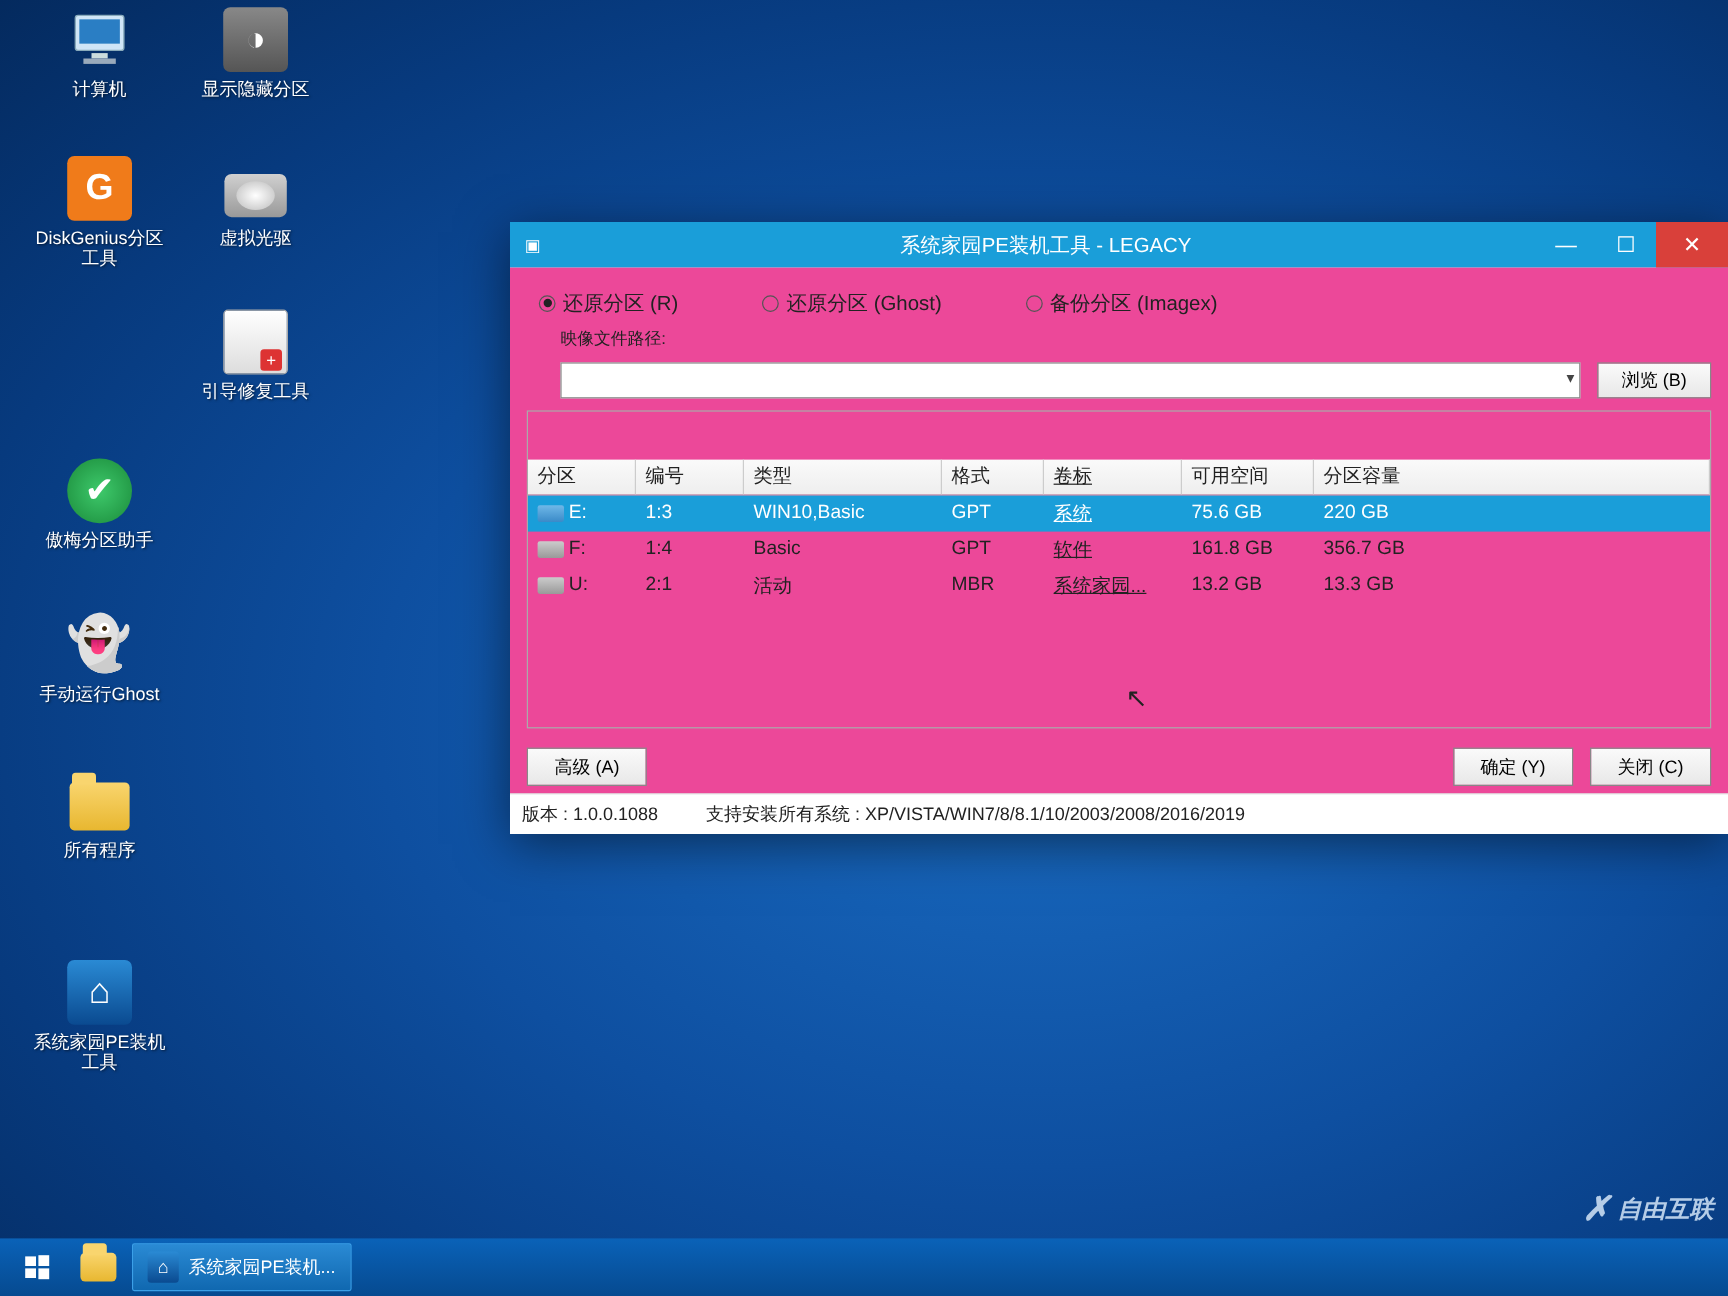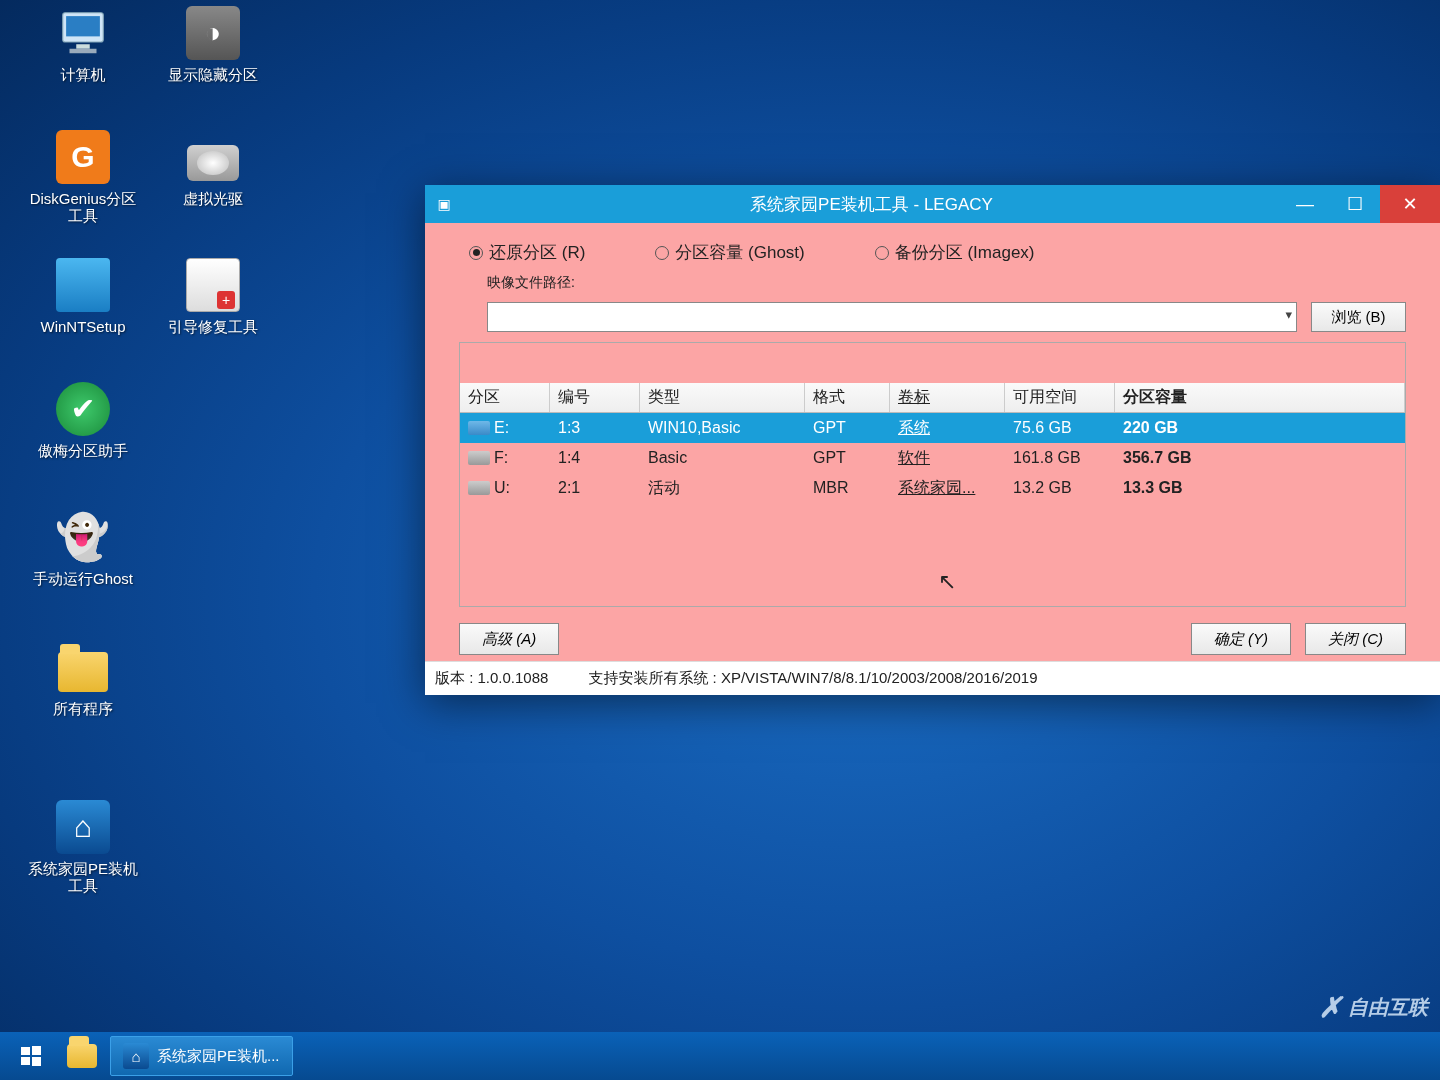--- a/index.html
+++ b/index.html
@@ -39,21 +39,21 @@
 
   
   .window { position:absolute; left:425px; top:185px; width:1015px; height:510px; background:#fff; box-shadow:0 8px 40px rgba(0,0,0,.5); display:flex; flex-direction:column; }
   .titlebar{height:38px;background:#1a9ed9;display:flex;align-items:center;color:#fff;font-size:17px;}
   .titlebar .ticon{width:38px;text-align:center;font-size:14px;}
   .titlebar .ttxt{flex:1;text-align:center;padding-right:0;}
   .winbtns{display:flex;height:100%;}
   .winbtn{width:50px;display:flex;align-items:center;justify-content:center;font-size:18px;color:#fff;}
   .winbtn.close{background:#d9403a;width:60px;}
 
-  .client{flex:1;padding:14px 34px 4px;background:#fca5a5;display:flex;flex-direction:column;gap:10px;position:relative;}
+  .client{flex:1;padding:14px 14px 4px;background:#ec4899;display:flex;flex-direction:column;gap:10px;position:relative;}
 
   .radios{display:flex;gap:70px;align-items:center;font-size:17px;color:#222;padding:4px 10px 0;}
   .radio{display:flex;align-items:center;gap:6px;cursor:pointer;}
   .rdot{width:14px;height:14px;border:1px solid #555;border-radius:50%;display:inline-flex;align-items:center;justify-content:center;}
   .rdot.on::after{content:"";width:7px;height:7px;background:#222;border-radius:50%;}
 
   .pathrow{display:flex;align-items:center;gap:14px;padding-left:28px;}
   .pathlbl{font-size:14px;color:#222;white-space:nowrap;}
   .combo{flex:1;height:30px;border:1px solid #888;background:#fff;position:relative;}
   .combo .arrow{position:absolute;right:4px;top:4px;font-size:13px;color:#444;}
@@ -61,24 +61,24 @@
 
   .grid{border:1px solid #aaa;flex:1;min-height:210px;overflow:hidden;}
   .gh{display:flex;background:linear-gradient(#fafafa,#eee);border-bottom:1px solid #bbb;height:30px;align-items:center;font-size:16px;color:#222;margin-top:40px;}
   .gc{padding:0 8px;border-right:1px solid #ccc;height:100%;display:flex;align-items:center;overflow:hidden;white-space:nowrap;}
   .gr{display:flex;height:30px;align-items:center;font-size:16px;color:#222;}
   .gr.sel{background:#1a9ed9;color:#fff;}
   .gr .gc{border-right:1px solid transparent;}
   .dicon{width:22px;height:14px;background:linear-gradient(#6fb8e8,#3a8ac8);border-radius:2px;display:inline-block;margin-right:4px;}
   .dicon.g{background:linear-gradient(#ccc,#999);}
   
-  .c0{width:90px;} .c1{width:90px;text-align:right;} .c2{width:165px;} .c3{width:85px;} .c4{width:115px;text-decoration:underline;} .c5{width:110px;} .c6{flex:1;font-weight:bold;}
+  .c0{width:90px;} .c1{width:90px;text-align:right;} .c2{width:165px;} .c3{width:85px;} .c4{width:115px;text-decoration:underline;} .c5{width:110px;} .c6{flex:1;}
 
   .btnrow{display:flex;align-items:center;padding:6px 0 2px;}
-  .btn{height:32px;padding:0 22px;border:1px solid #888;background:linear-gradient(#fafafa,#e8e8e8);font-size:15px;cursor:pointer;font-style:italic;}
+  .btn{height:32px;padding:0 22px;border:1px solid #888;background:linear-gradient(#fafafa,#e8e8e8);font-size:15px;cursor:pointer;}
   .spacer{flex:1;}
   .btnrow .btn + .btn{margin-left:14px;}
 
   .statusbar{height:34px;font-size:15px;color:#222;padding:0 10px;display:flex;align-items:center;gap:40px;border-top:1px solid #ddd;white-space:nowrap;overflow:hidden;}
 
   .cursor{position:absolute;left:938px;top:569px;font-size:22px;color:#222;pointer-events:none;}
 
   .watermark{position:absolute;right:12px;bottom:56px;color:#d4e6f8;font-size:20px;font-style:italic;font-weight:bold;opacity:.85;display:flex;align-items:center;gap:6px;}
   .watermark .x{font-size:28px;font-weight:900;}
 </style>
@@ -97,24 +97,20 @@
         </svg>
     </div>
     <div class="lbl">计算机</div>
   </div>
 
   <div class="di" style="left:28px;top:130px">
     <div class="ico ico-dg">G</div>
     <div class="lbl">DiskGenius分区工具</div>
   </div>
 
-  <div class="di" style="left:28px;top:258px">
-    <div class="ico ico-setup"></div>
-    <div class="lbl">WinNTSetup</div>
-  </div>
 
   <div class="di" style="left:28px;top:382px">
     <div class="ico ico-check">✔</div>
     <div class="lbl">傲梅分区助手</div>
   </div>
 
   <div class="di" style="left:28px;top:510px">
     <div class="ico ico-ghost">👻</div>
     <div class="lbl">手动运行Ghost</div>
   </div>
@@ -165,21 +161,21 @@
 
   <div class="client">
 
     <div class="radios">
       <label class="radio">
         <span class="rdot on"></span>
         <span>还原分区 (R)</span>
       </label>
       <label class="radio">
         <span class="rdot"></span>
-        <span>分区容量 (Ghost)</span>
+        <span>还原分区 (Ghost)</span>
       </label>
       <label class="radio">
         <span class="rdot"></span>
         <span>备份分区 (Imagex)</span>
       </label>
     </div>
 
     <div class="pathlbl" style="padding-left:28px">映像文件路径:</div>
     <div class="pathrow">
       <div class="combo">

